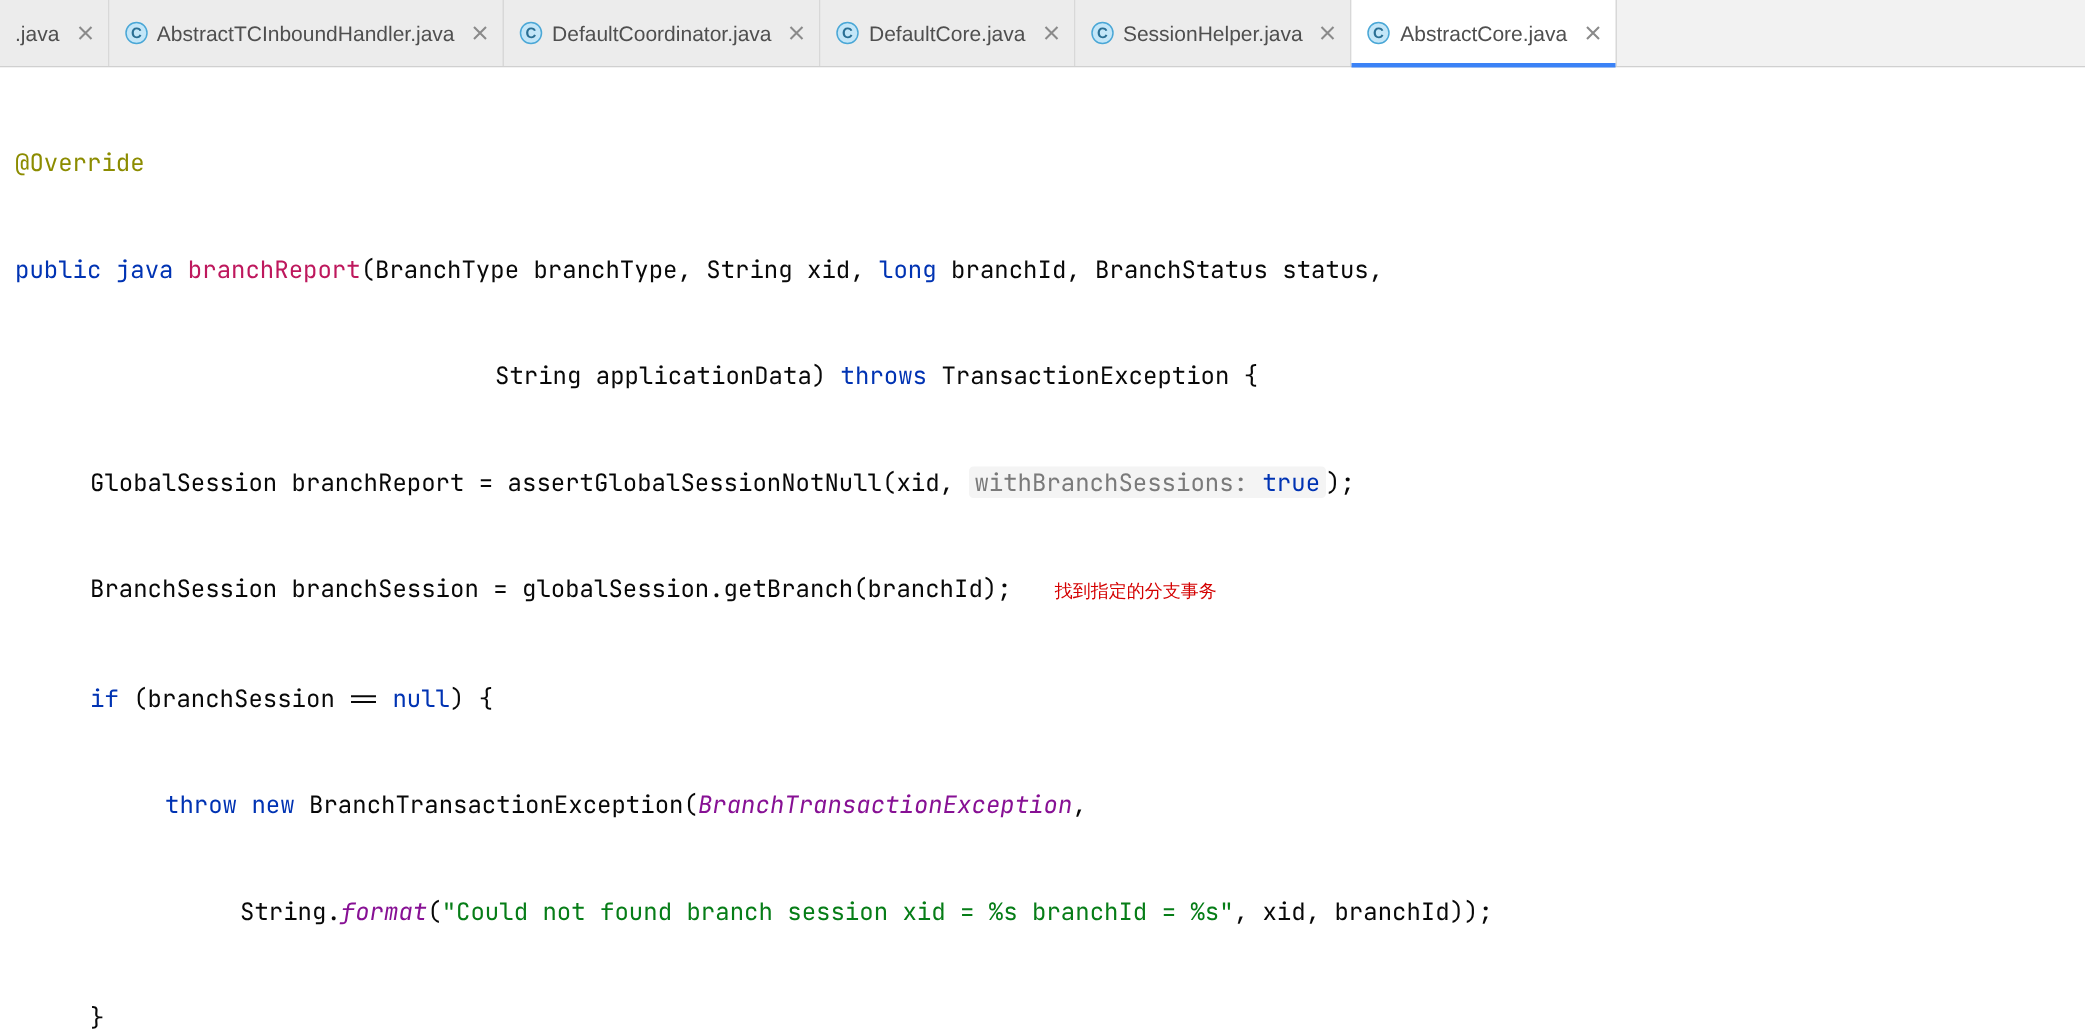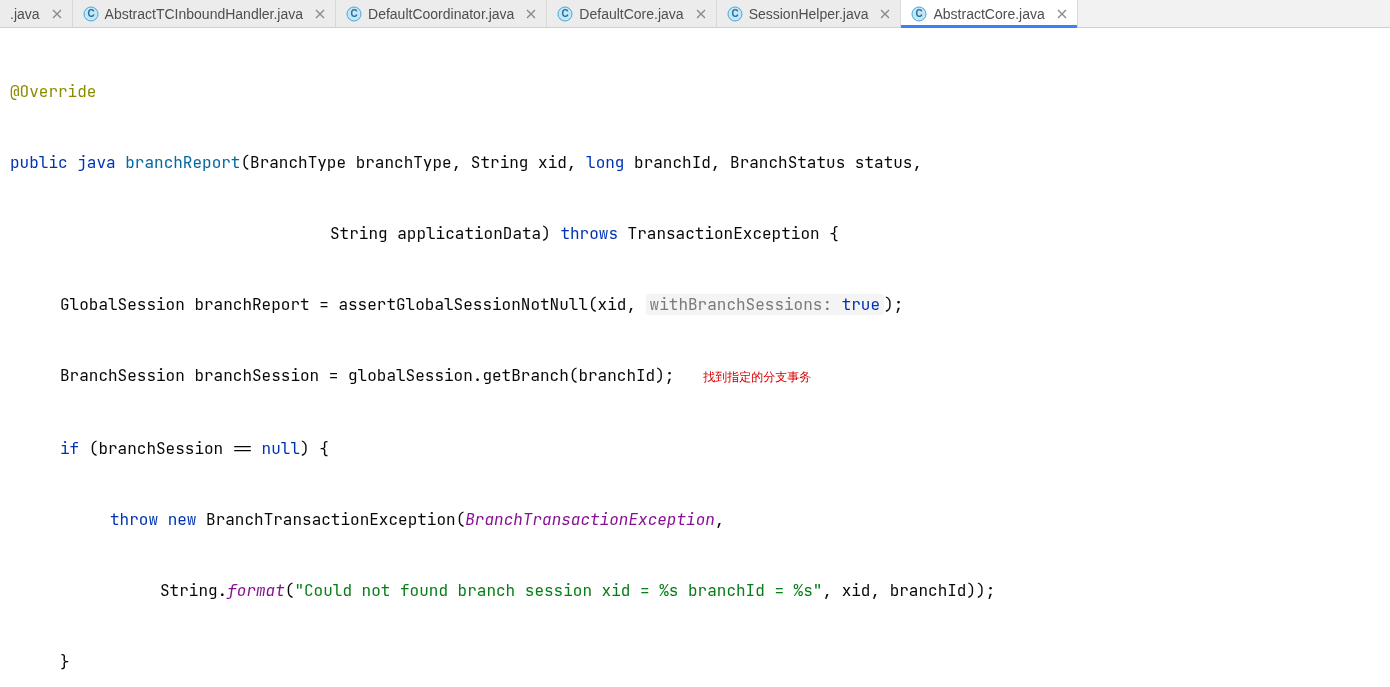--- a/index.html
+++ b/index.html
@@ -8,21 +8,21 @@
     font-size: 16px;
     background: #ffffff;
     width: 1390px;
     height: 687px;
     overflow: hidden;
     color: #080808;
   }
   .tabbar {
     display: flex;
     align-items: stretch;
-    height: 28px;
+    height: 45px;
     background: #f2f2f2;
     border-bottom: 1px solid #d0d0d0;
     font-family: -apple-system, "Segoe UI", Arial, sans-serif;
     font-size: 14px;
   }
   .tab {
     display: flex;
     align-items: center;
     padding: 0 8px 0 10px;
     border-right: 1px solid #d8d8d8;
@@ -55,21 +55,21 @@
   .tab .close svg { display: block; }
   .editor {
     background: #ffffff;
     padding: 10px 10px 18px 10px;
     line-height: 35.5px;
     letter-spacing: 0;
     white-space: pre;
   }
   .tok-annotation { color: #8c8c00; }
   .tok-keyword { color: #0033b3; }
-  .tok-method-def { color: #0369a1; }
+  .tok-method-def { color: #be185d; }
   .tok-field-static { color: #871094; font-style: italic; }
   .tok-string { color: #067d17; }
   .tok-comment-cn { color: #d40000; font-family: "Microsoft YaHei", "PingFang SC", sans-serif; font-size: 12px; }
   .hint-box {
     background: #f4f4f4;
     color: #7a7a7a;
     border-radius: 3px;
     padding: 0 4px;
   }
   .hl-true { color: #0033b3; }

